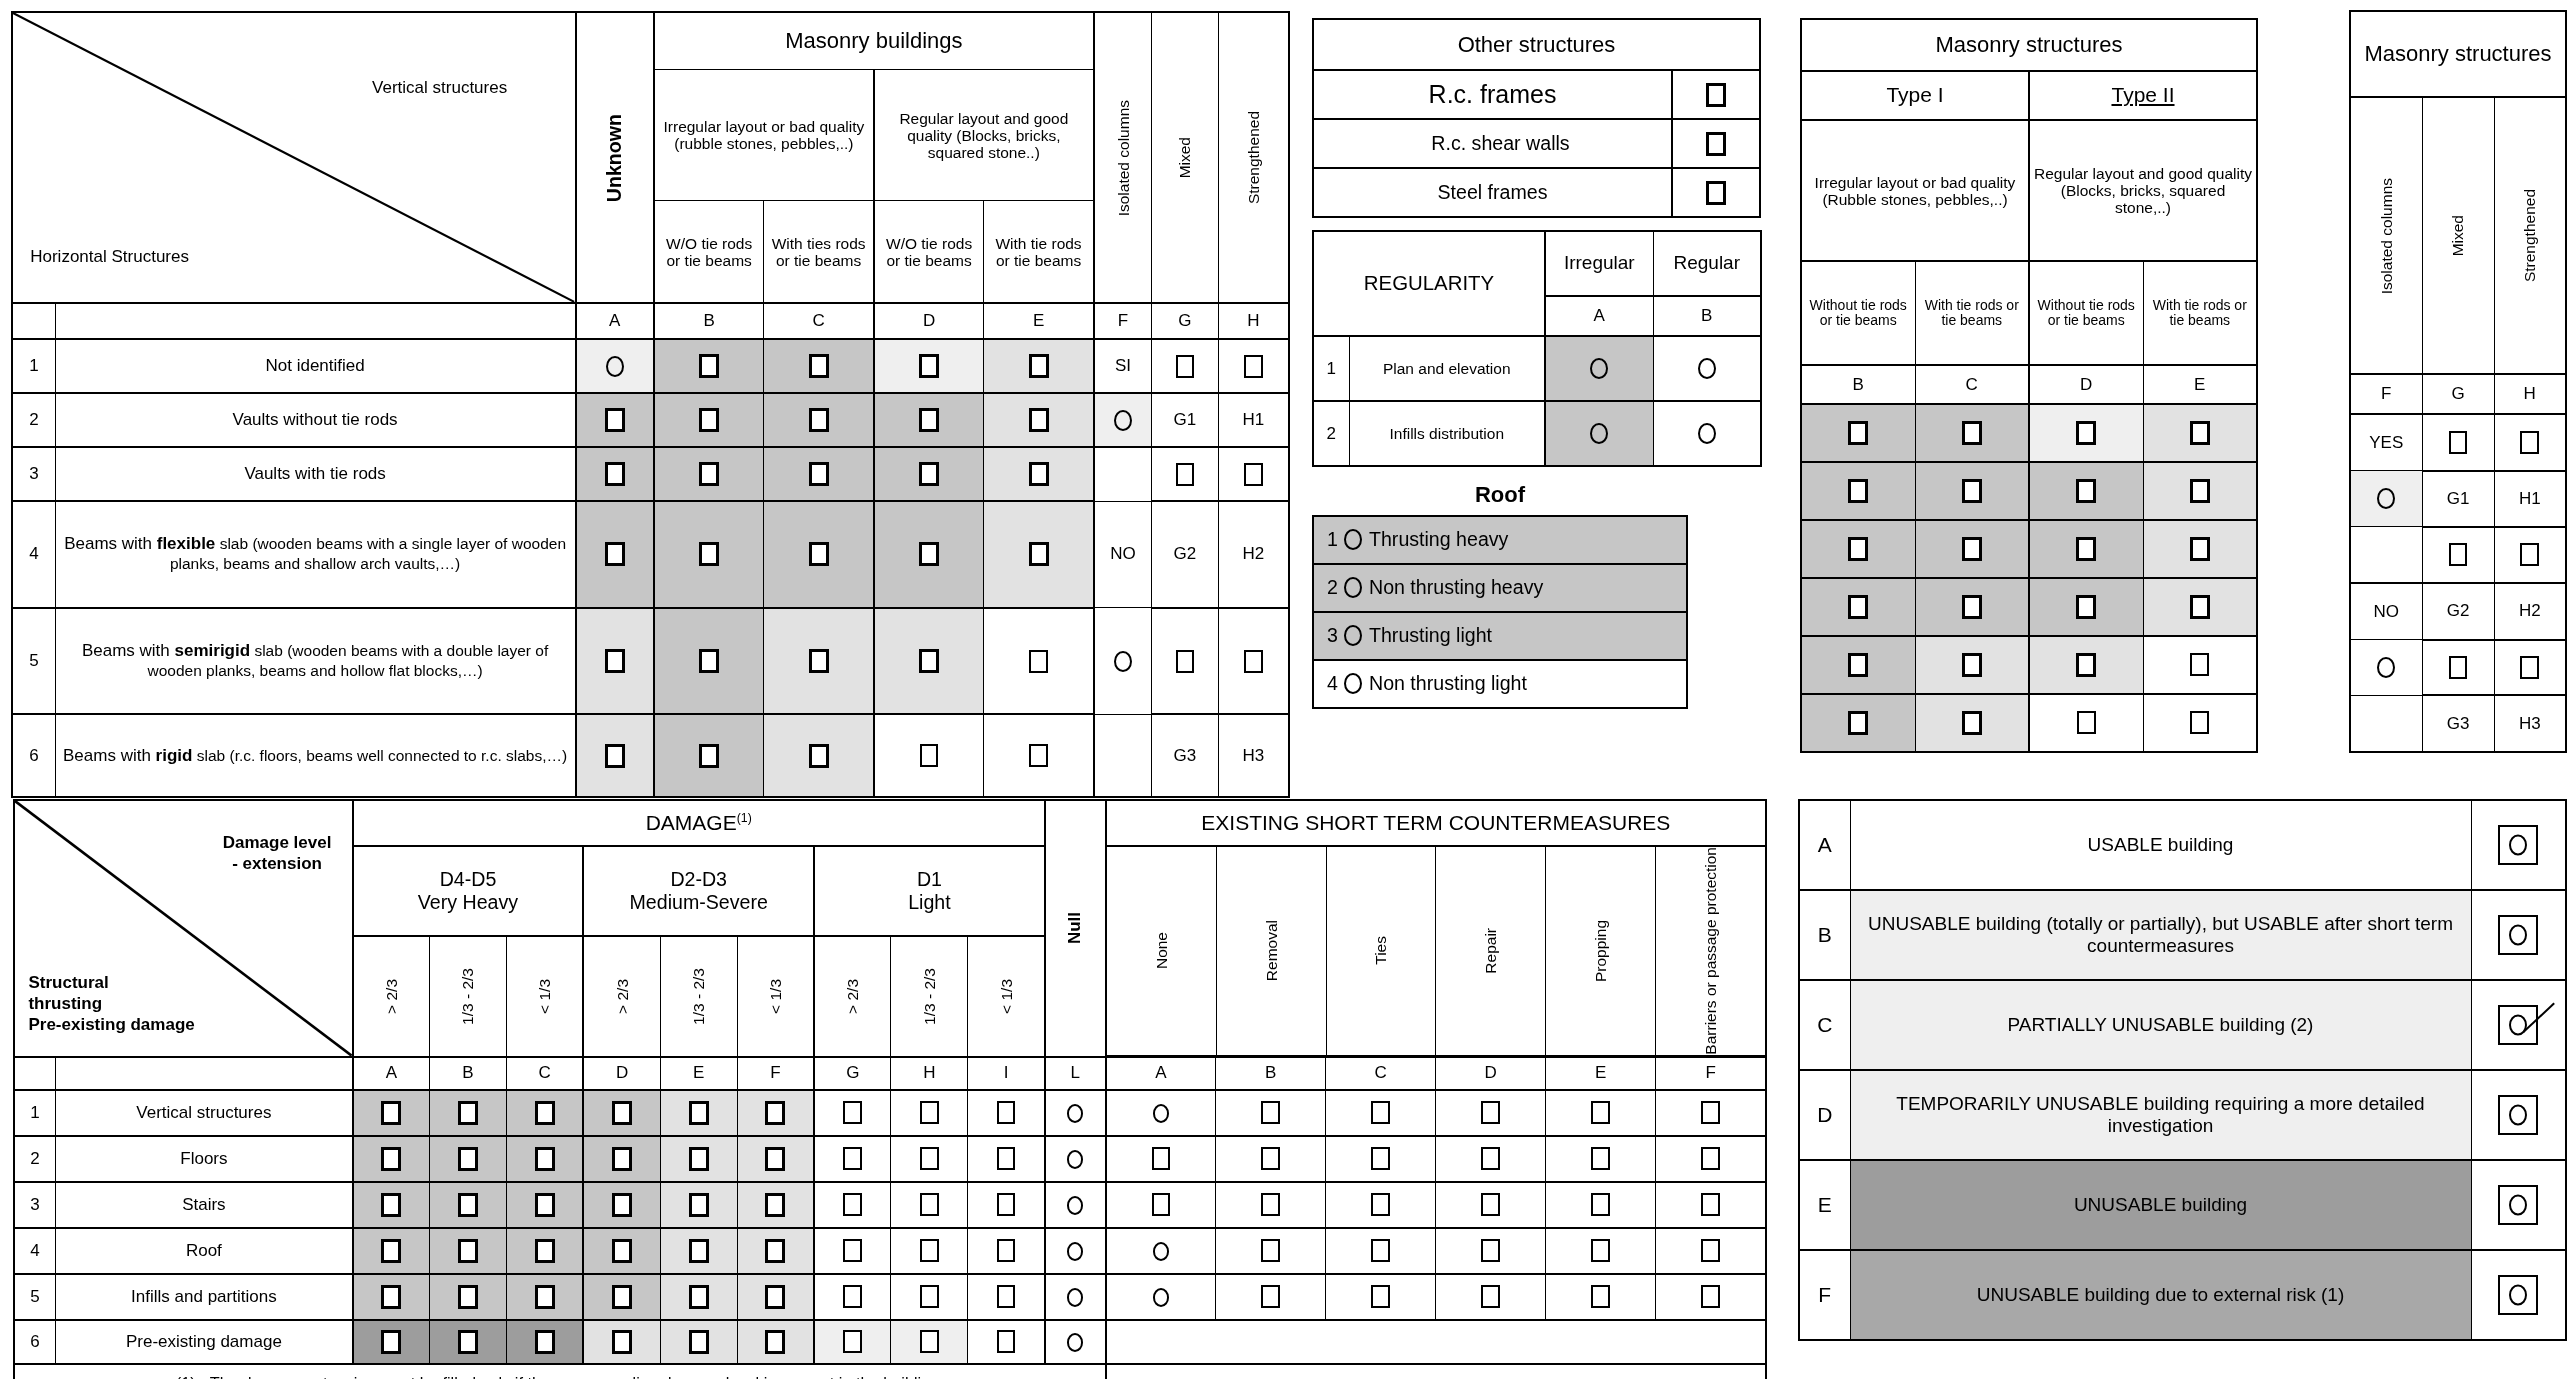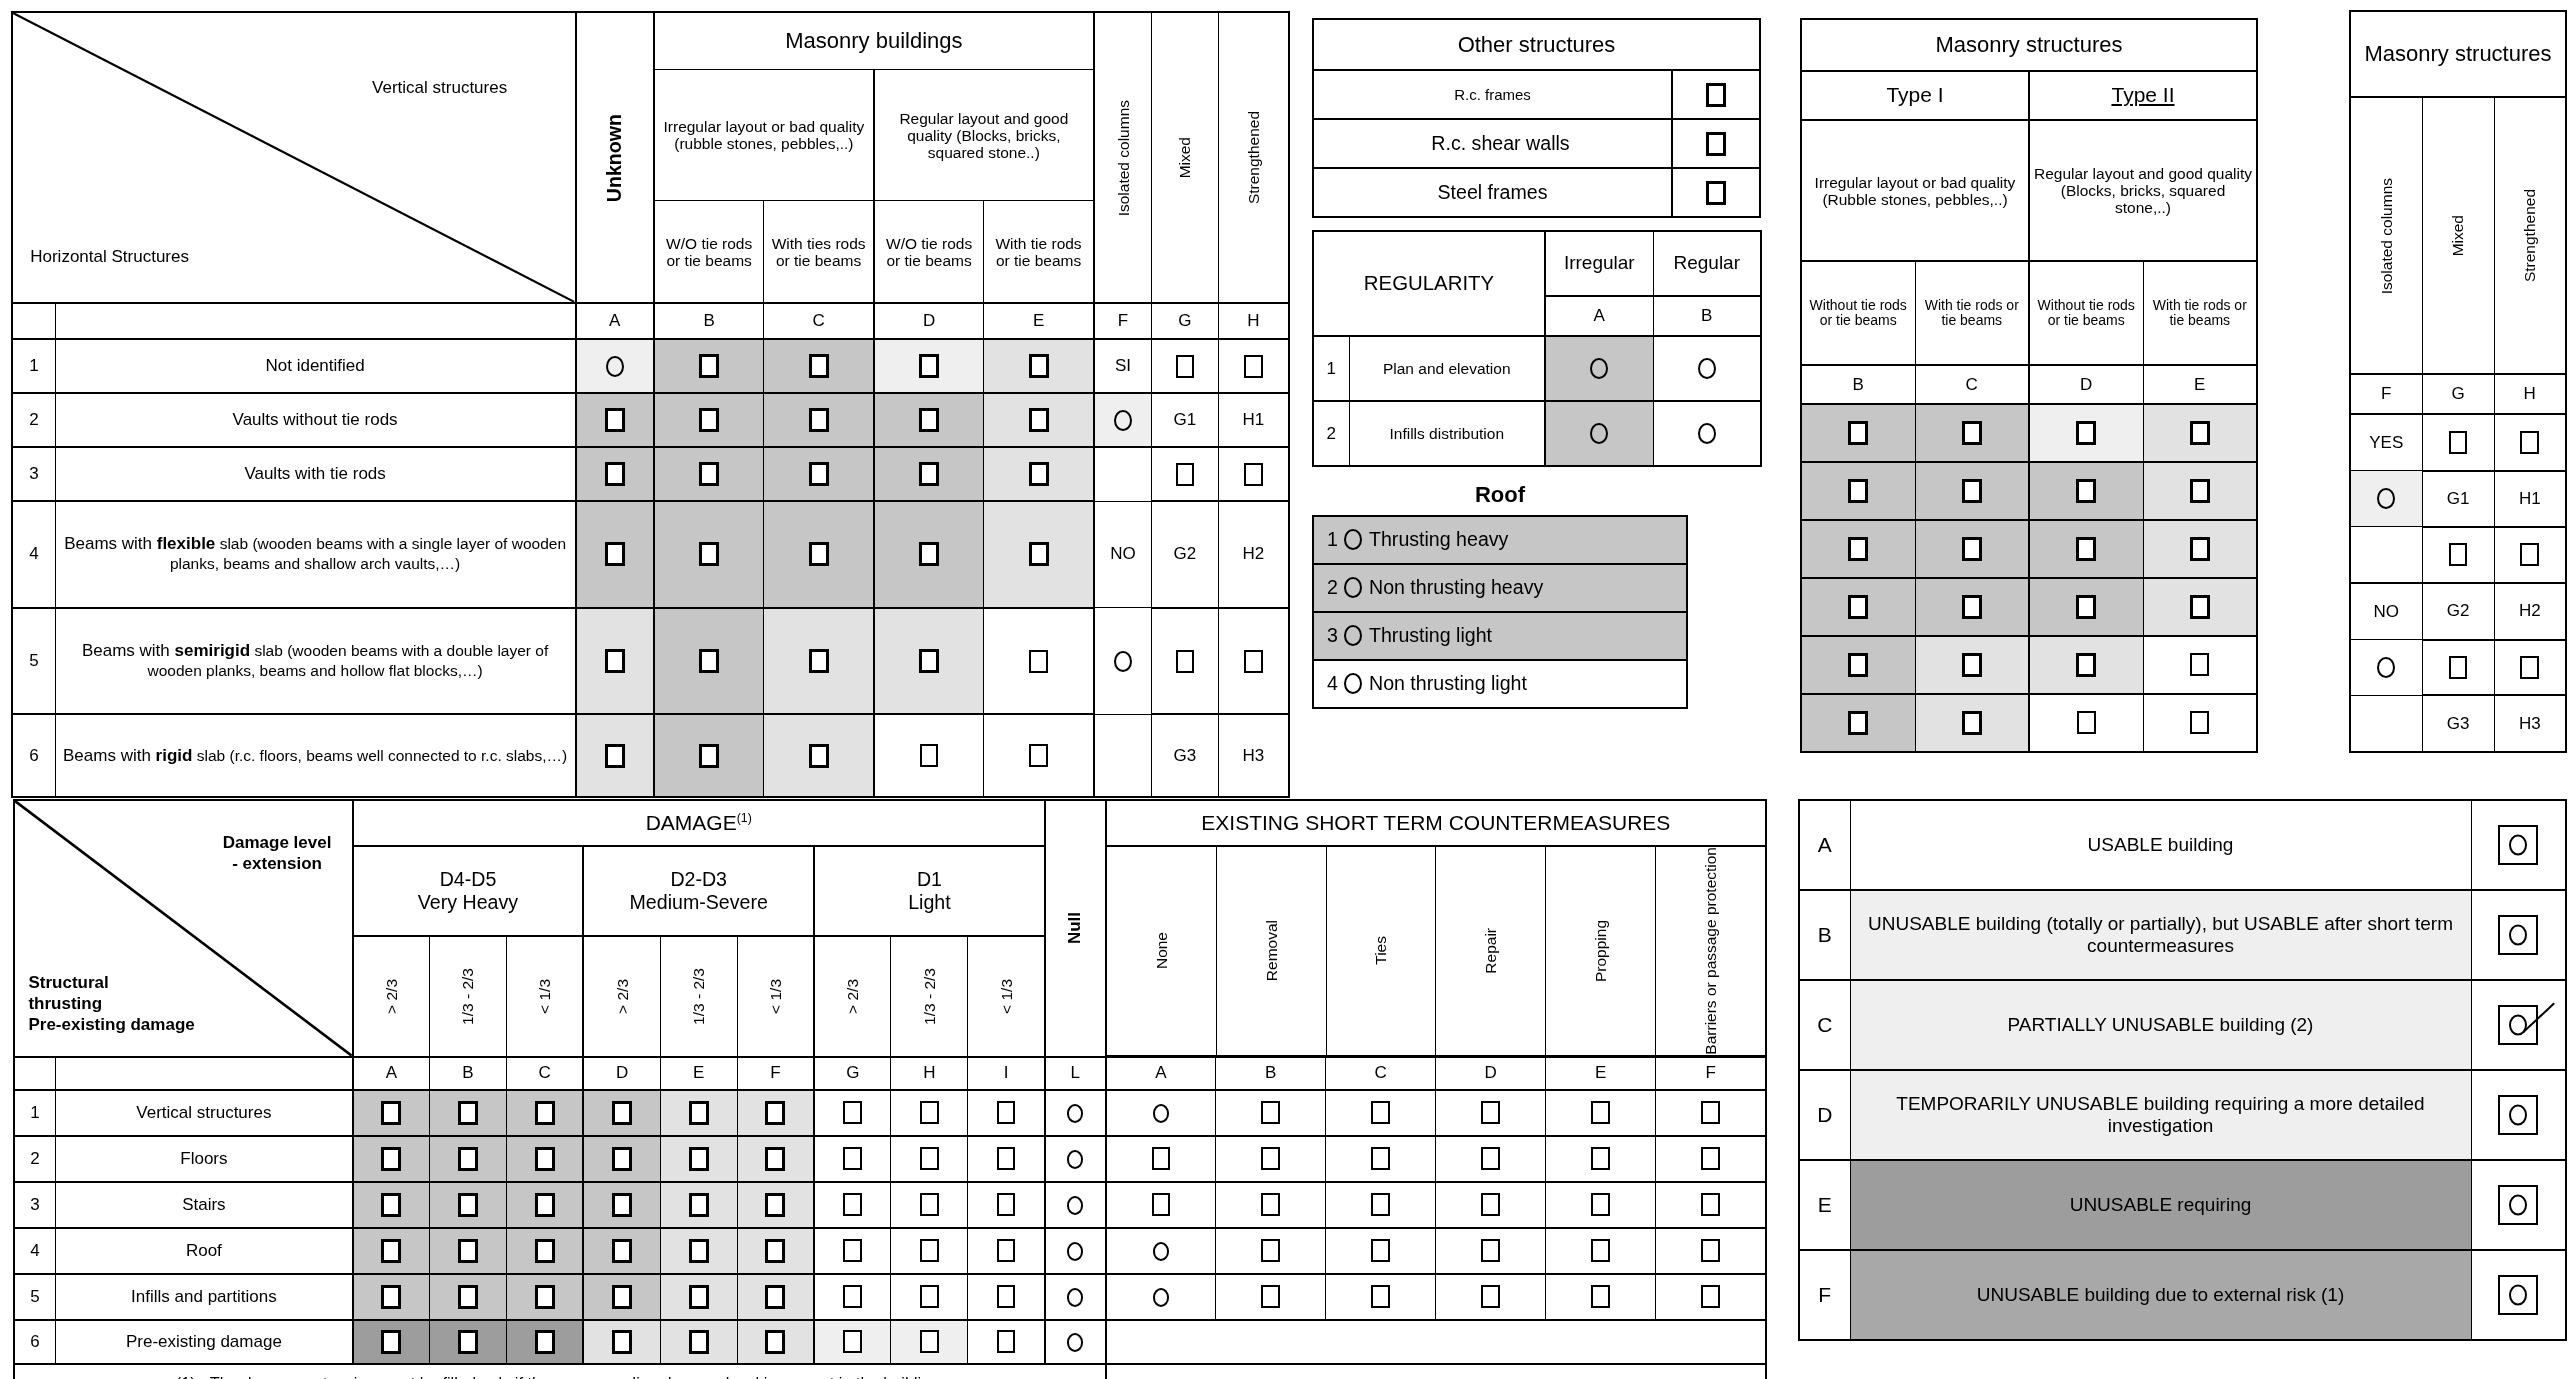--- a/index.html
+++ b/index.html
@@ -237,21 +237,21 @@
   <table class="grid outer" style="width:100%;height:100%;">
     <colgroup>
         <col style="width:359px">
         <col style="width:88px">
       </colgroup>
     <tbody>
         <tr>
           <td colspan="2" class="tt" style="height:49px;">Other structures</td>
         </tr>
     <tr>
-      <td class="bold thickT" style="height:47px;font-size:15px;">R.c. frames</td>
+      <td class="bold thickT" style="height:47px;font-size:25px;">R.c. frames</td>
       <td class="thickT thickL"><span class="cb"></span></td>
     </tr>
     <tr>
       <td class="bold thickT" style="height:47px;font-size:19.6px;padding-left:16px;">R.c. shear walls</td>
       <td class="thickT thickL"><span class="cb"></span></td>
     </tr>
     <tr>
       <td class="bold thickT" style="height:47px;font-size:19.6px;">Steel frames</td>
       <td class="thickT thickL"><span class="cb"></span></td>
     </tr>
@@ -756,21 +756,21 @@
       <td class="thickT bold rowlab g3" style="font-size:19px;">PARTIALLY UNUSABLE building (2)</td>
       <td class="thickT"><span class="boxcirc slashed"><span class="circ"></span></span></td>
     </tr>
     <tr>
       <td class="thickT" style="height:88px;font-size:21px;">D</td>
       <td class="thickT bold rowlab g3" style="font-size:19px;">TEMPORARILY UNUSABLE building requiring a more detailed investigation</td>
       <td class="thickT"><span class="boxcirc"><span class="circ"></span></span></td>
     </tr>
     <tr>
       <td class="thickT" style="height:88px;font-size:21px;">E</td>
-      <td class="thickT bold rowlab g4" style="font-size:19px;">UNUSABLE requiring</td>
+      <td class="thickT bold rowlab g4" style="font-size:19px;">UNUSABLE building</td>
       <td class="thickT"><span class="boxcirc"><span class="circ"></span></span></td>
     </tr>
     <tr>
       <td class="thickT" style="height:88px;font-size:21px;">F</td>
       <td class="thickT bold rowlab g5" style="font-size:19px;">UNUSABLE building due to external risk (1)</td>
       <td class="thickT"><span class="boxcirc"><span class="circ"></span></span></td>
     </tr>
   </tbody>
     </table>
 </div>

